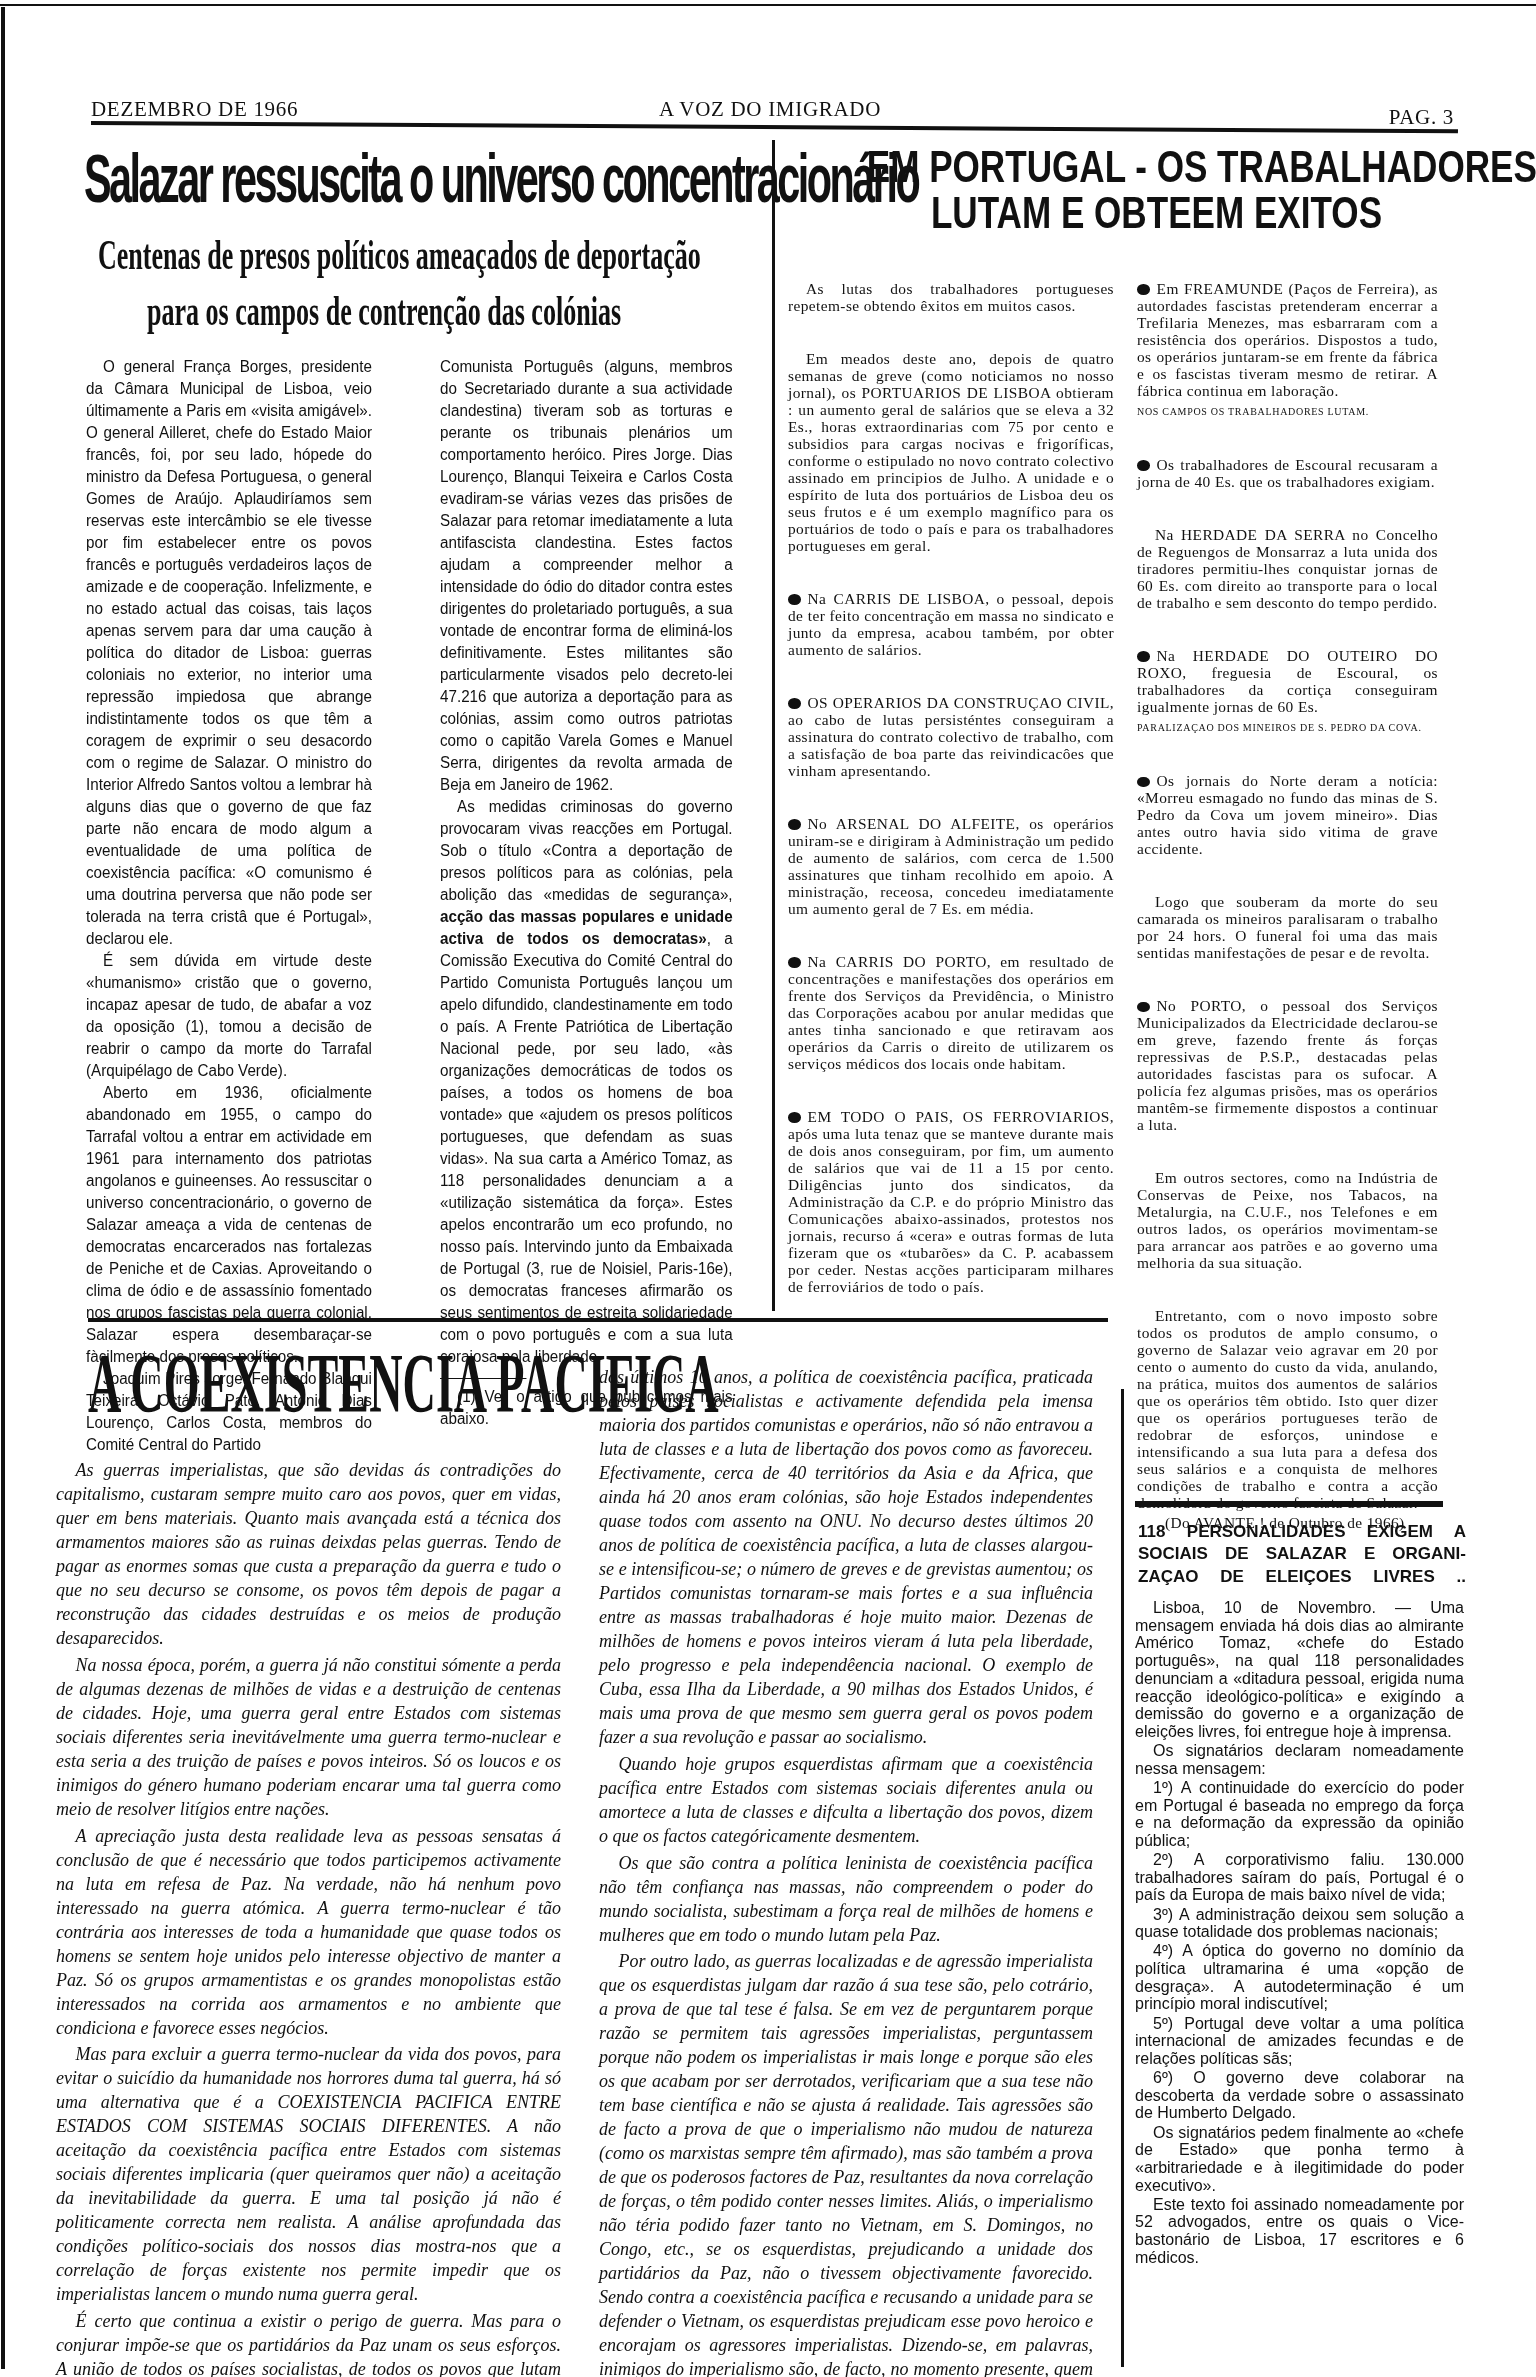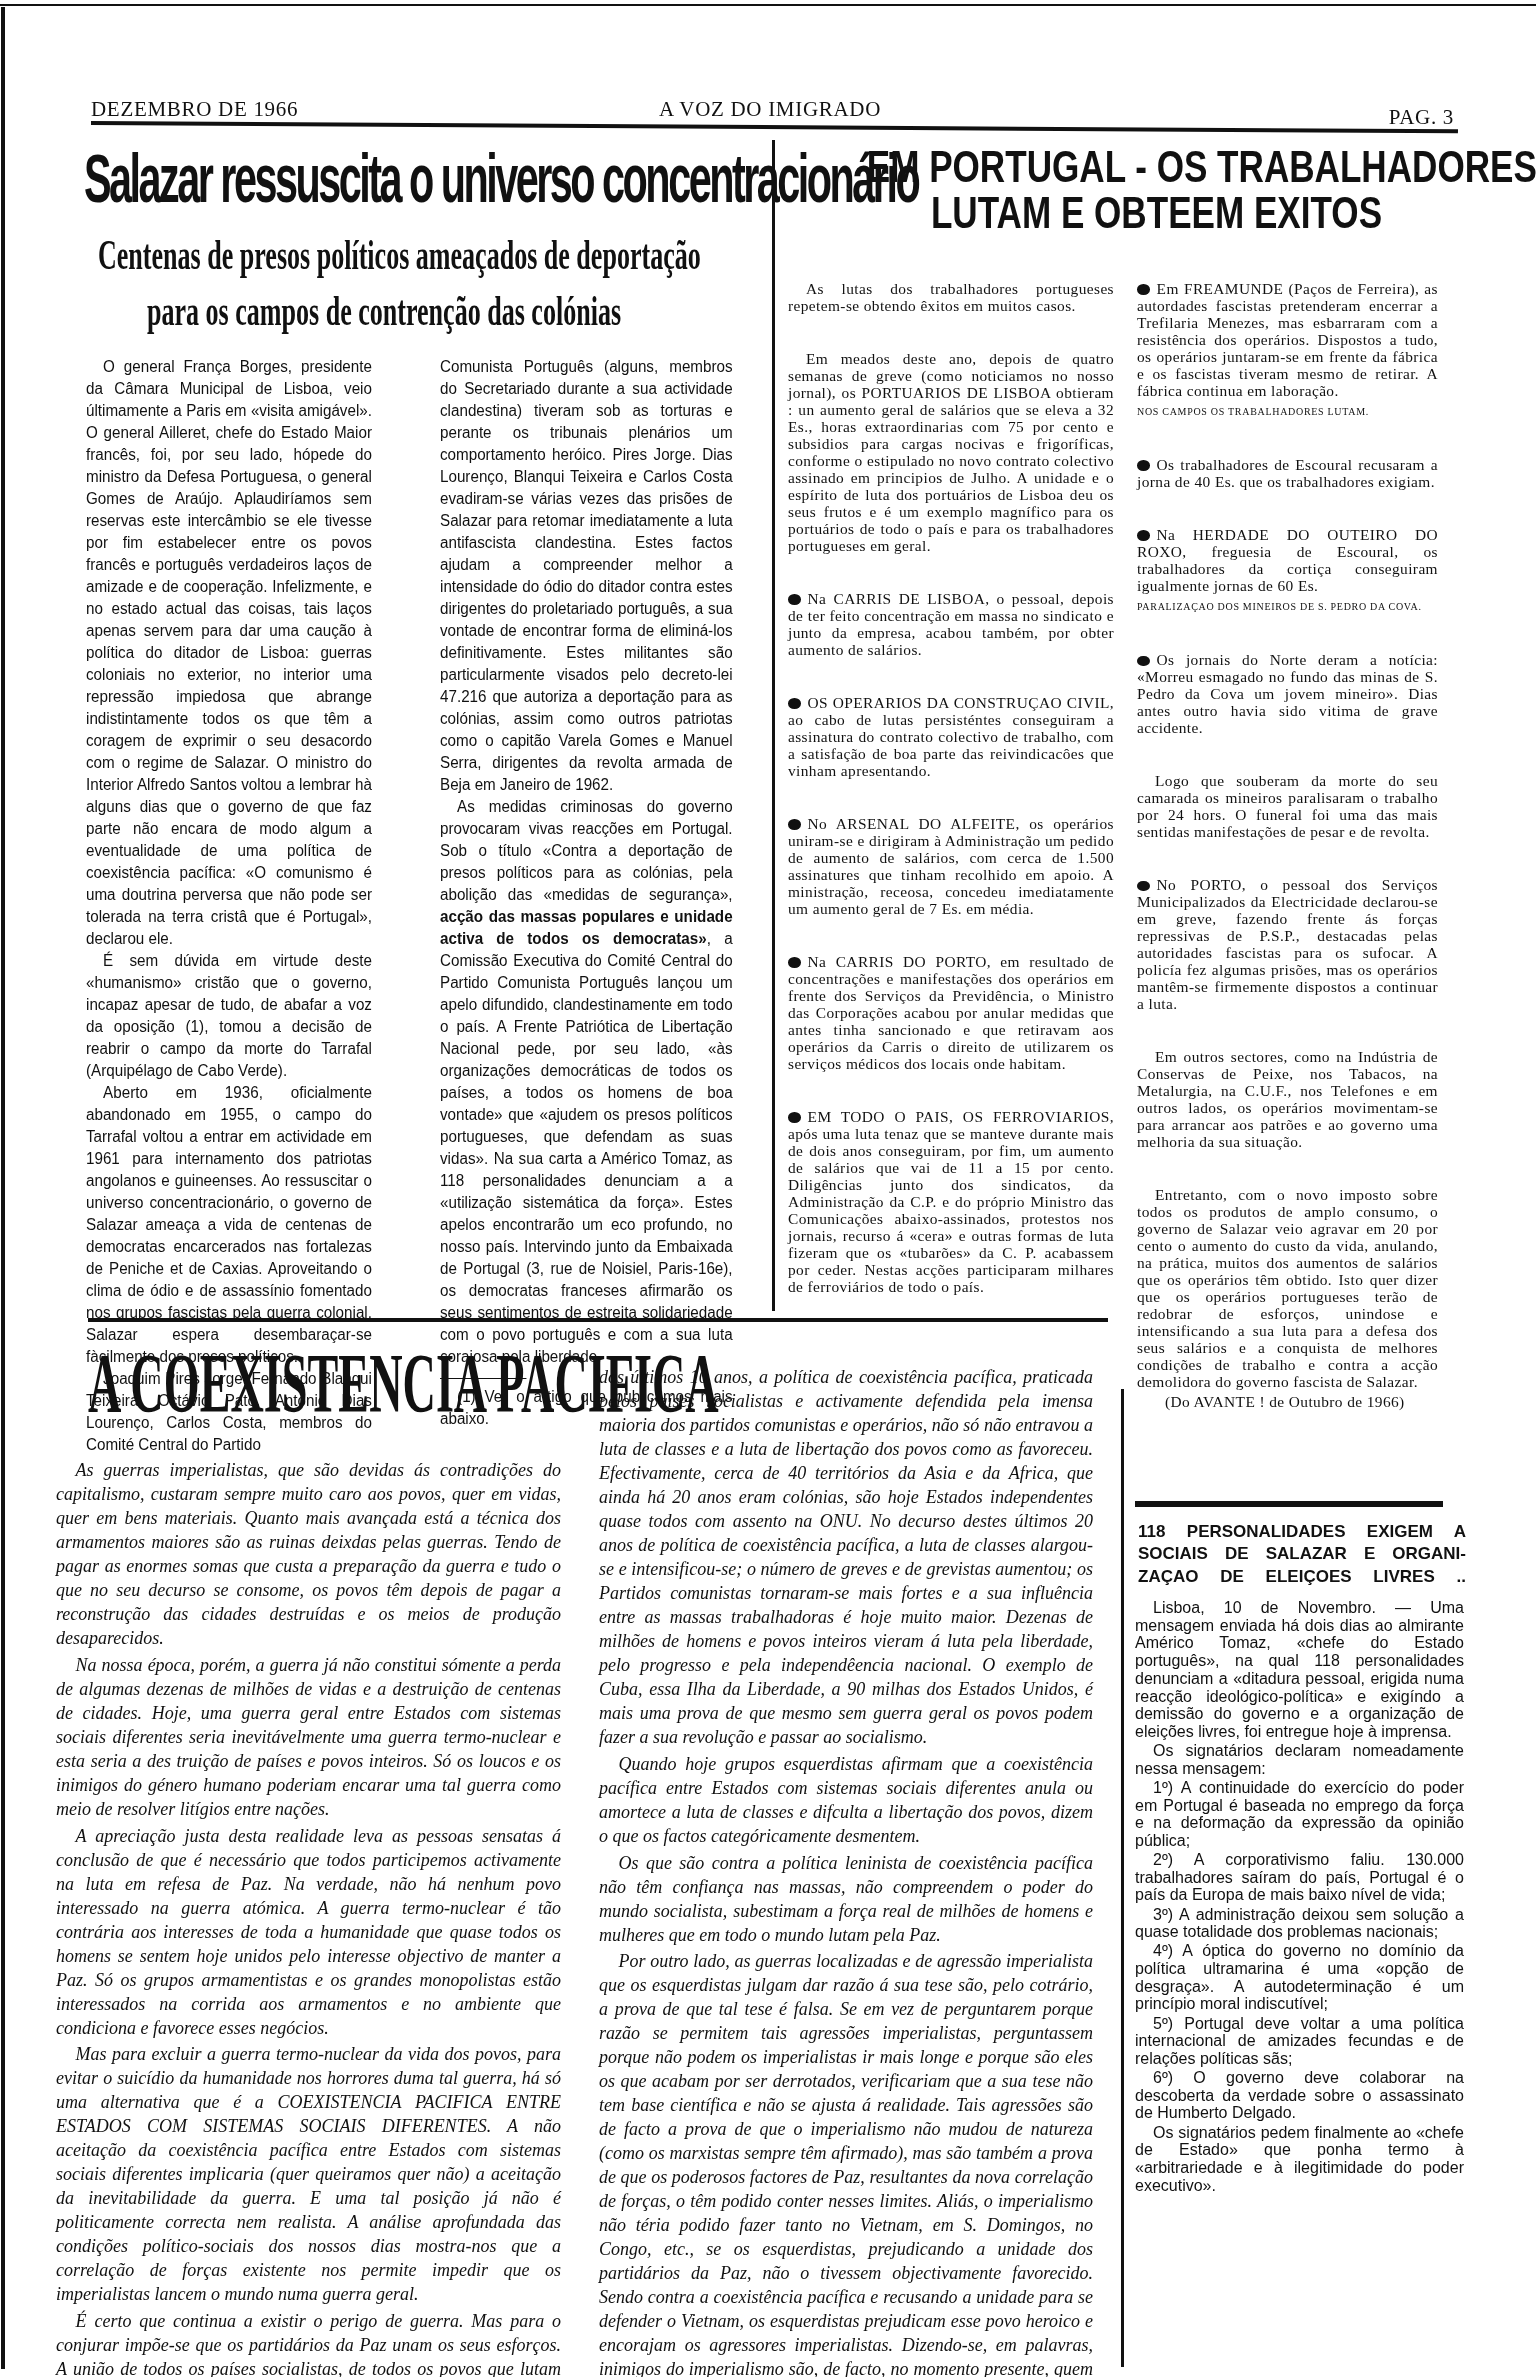--- a/index.html
+++ b/index.html
@@ -104,20 +104,21 @@
     <p class="bullet"><span class="dot"></span><span>Na CARRIS DE LISBOA, o pessoal, depois de ter feito concentração em massa no sindicato e junto da empresa, acabou também, por obter aumento de salários.</span></p>
     <p class="bullet"><span class="dot"></span><span>OS OPERARIOS DA CONSTRUÇAO CIVIL, ao cabo de lutas persisténtes conseguiram a assinatura do contrato colectivo de trabalho, com a satisfação de boa parte das reivindicacôes que vinham apresentando.</span></p>
     <p class="bullet"><span class="dot"></span><span>No ARSENAL DO ALFEITE, os operários uniram-se e dirigiram à Administração um pedido de aumento de salários, com cerca de 1.500 assinatures que tinham recolhido em apoio. A ministração, receosa, concedeu imediatamente um aumento geral de 7 Es. em média.</span></p>
     <p class="bullet"><span class="dot"></span><span>Na CARRIS DO PORTO, em resultado de concentrações e manifestações dos operários em frente dos Serviços da Previdência, o Ministro das Corporações acabou por anular medidas que antes tinha sancionado e que retiravam aos operários da Carris o direito de utilizarem os serviços médicos dos locais onde habitam.</span></p>
     <p class="bullet"><span class="dot"></span><span>EM TODO O PAIS, OS FERROVIARIOS, após uma luta tenaz que se manteve durante mais de dois anos conseguiram, por fim, um aumento de salários que vai de 11 a 15 por cento. Diligências junto dos sindicatos, da Administração da C.P. e do próprio Ministro das Comunicações abaixo-assinados, protestos nos jornais, recurso á «cera» e outras formas de luta fizeram que os «tubarões» da C. P. acabassem por ceder. Nestas acções participaram milhares de ferroviários de todo o país.</span></p>
   </div>
   <div class="col a2-col a2-col2">
     <p class="bullet"><span class="dot"></span><span>Em FREAMUNDE (Paços de Ferreira), as autordades fascistas pretenderam encerrar a Trefilaria Menezes, mas esbarraram com a resistência dos operários. Dispostos a tudo, os operários juntaram-se em frente da fábrica e os fascistas tiveram mesmo de retirar. A fábrica continua em laboração.</span></p>
     <h4>NOS CAMPOS OS TRABALHADORES LUTAM.</h4>
     <p class="bullet"><span class="dot"></span><span>Os trabalhadores de Escoural recusaram a jorna de 40 Es. que os trabalhadores exigiam.</span></p>
+    <p>Na HERDADE DA SERRA no Concelho de Reguengos de Monsarraz a luta unida dos tiradores permitiu-lhes conquistar jornas de 60 Es. com direito ao transporte para o local de trabalho e sem desconto do tempo perdido.</p>
     <p class="bullet"><span class="dot"></span><span>Na HERDADE DO OUTEIRO DO ROXO, freguesia de Escoural, os trabalhadores da cortiça conseguiram igualmente jornas de 60 Es.</span></p>
     <h4>PARALIZAÇAO DOS MINEIROS DE S. PEDRO DA COVA.</h4>
     <p class="bullet"><span class="dot"></span><span>Os jornais do Norte deram a notícia: «Morreu esmagado no fundo das minas de S. Pedro da Cova um jovem mineiro». Dias antes outro havia sido vitima de grave accidente.</span></p>
     <p>Logo que souberam da morte do seu camarada os mineiros paralisaram o trabalho por 24 hors. O funeral foi uma das mais sentidas manifestações de pesar e de revolta.</p>
     <p class="bullet"><span class="dot"></span><span>No PORTO, o pessoal dos Serviços Municipalizados da Electricidade declarou-se em greve, fazendo frente ás forças repressivas de P.S.P., destacadas pelas autoridades fascistas para os sufocar. A policía fez algumas prisões, mas os operários mantêm-se firmemente dispostos a continuar a luta.</span></p>
     <p>Em outros sectores, como na Indústria de Conservas de Peixe, nos Tabacos, na Metalurgia, na C.U.F., nos Telefones e em outros lados, os operários movimentam-se para arrancar aos patrões e ao governo uma melhoria da sua situação.</p>
     <p>Entretanto, com o novo imposto sobre todos os produtos de amplo consumo, o governo de Salazar veio agravar em 20 por cento o aumento do custo da vida, anulando, na prática, muitos dos aumentos de salários que os operários têm obtido. Isto quer dizer que os operários portugueses terão de redobrar de esforços, unindose e intensificando a sua luta para a defesa dos seus salários e a conquista de melhores condições de trabalho e contra a acção demolidora do governo fascista de Salazar.</p>
     <p class="source">(Do AVANTE ! de Outubro de 1966)</p>
   </div>
 </section>
@@ -154,15 +155,16 @@
   <div class="col a4-col a4-col1">
     <p>Lisboa, 10 de Novembro. — Uma mensagem enviada há dois dias ao almirante Américo Tomaz, «chefe do Estado português», na qual 118 personalidades denunciam a «ditadura pessoal, erigida numa reacção ideológico-política» e exigíndo a demissão do governo e a organização de eleições livres, foi entregue hoje à imprensa.</p>
     <p>Os signatários declaram nomeadamente nessa mensagem:</p>
     <p>1º) A continuidade do exercício do poder em Portugal é baseada no emprego da força e na deformação da expressão da opinião pública;</p>
     <p>2º) A corporativismo faliu. 130.000 trabalhadores saíram do país, Portugal é o país da Europa de mais baixo nível de vida;</p>
     <p>3º) A administração deixou sem solução a quase totalidade dos problemas nacionais;</p>
     <p>4º) A óptica do governo no domínio da política ultramarina é uma «opção de desgraça». A autodeterminação é um princípio moral indiscutível;</p>
     <p>5º) Portugal deve voltar a uma política internacional de amizades fecundas e de relações políticas sãs;</p>
     <p>6º) O governo deve colaborar na descoberta da verdade sobre o assassinato de Humberto Delgado.</p>
     <p>Os signatários pedem finalmente ao «chefe de Estado» que ponha termo à «arbitrariedade e à ilegitimidade do poder executivo».</p>
+    <p>Este texto foi assinado nomeadamente por 52 advogados, entre os quais o Vice-bastonário de Lisboa, 17 escritores e 6 médicos.</p>
   </div>
 </section>
 
 
 </body></html>

